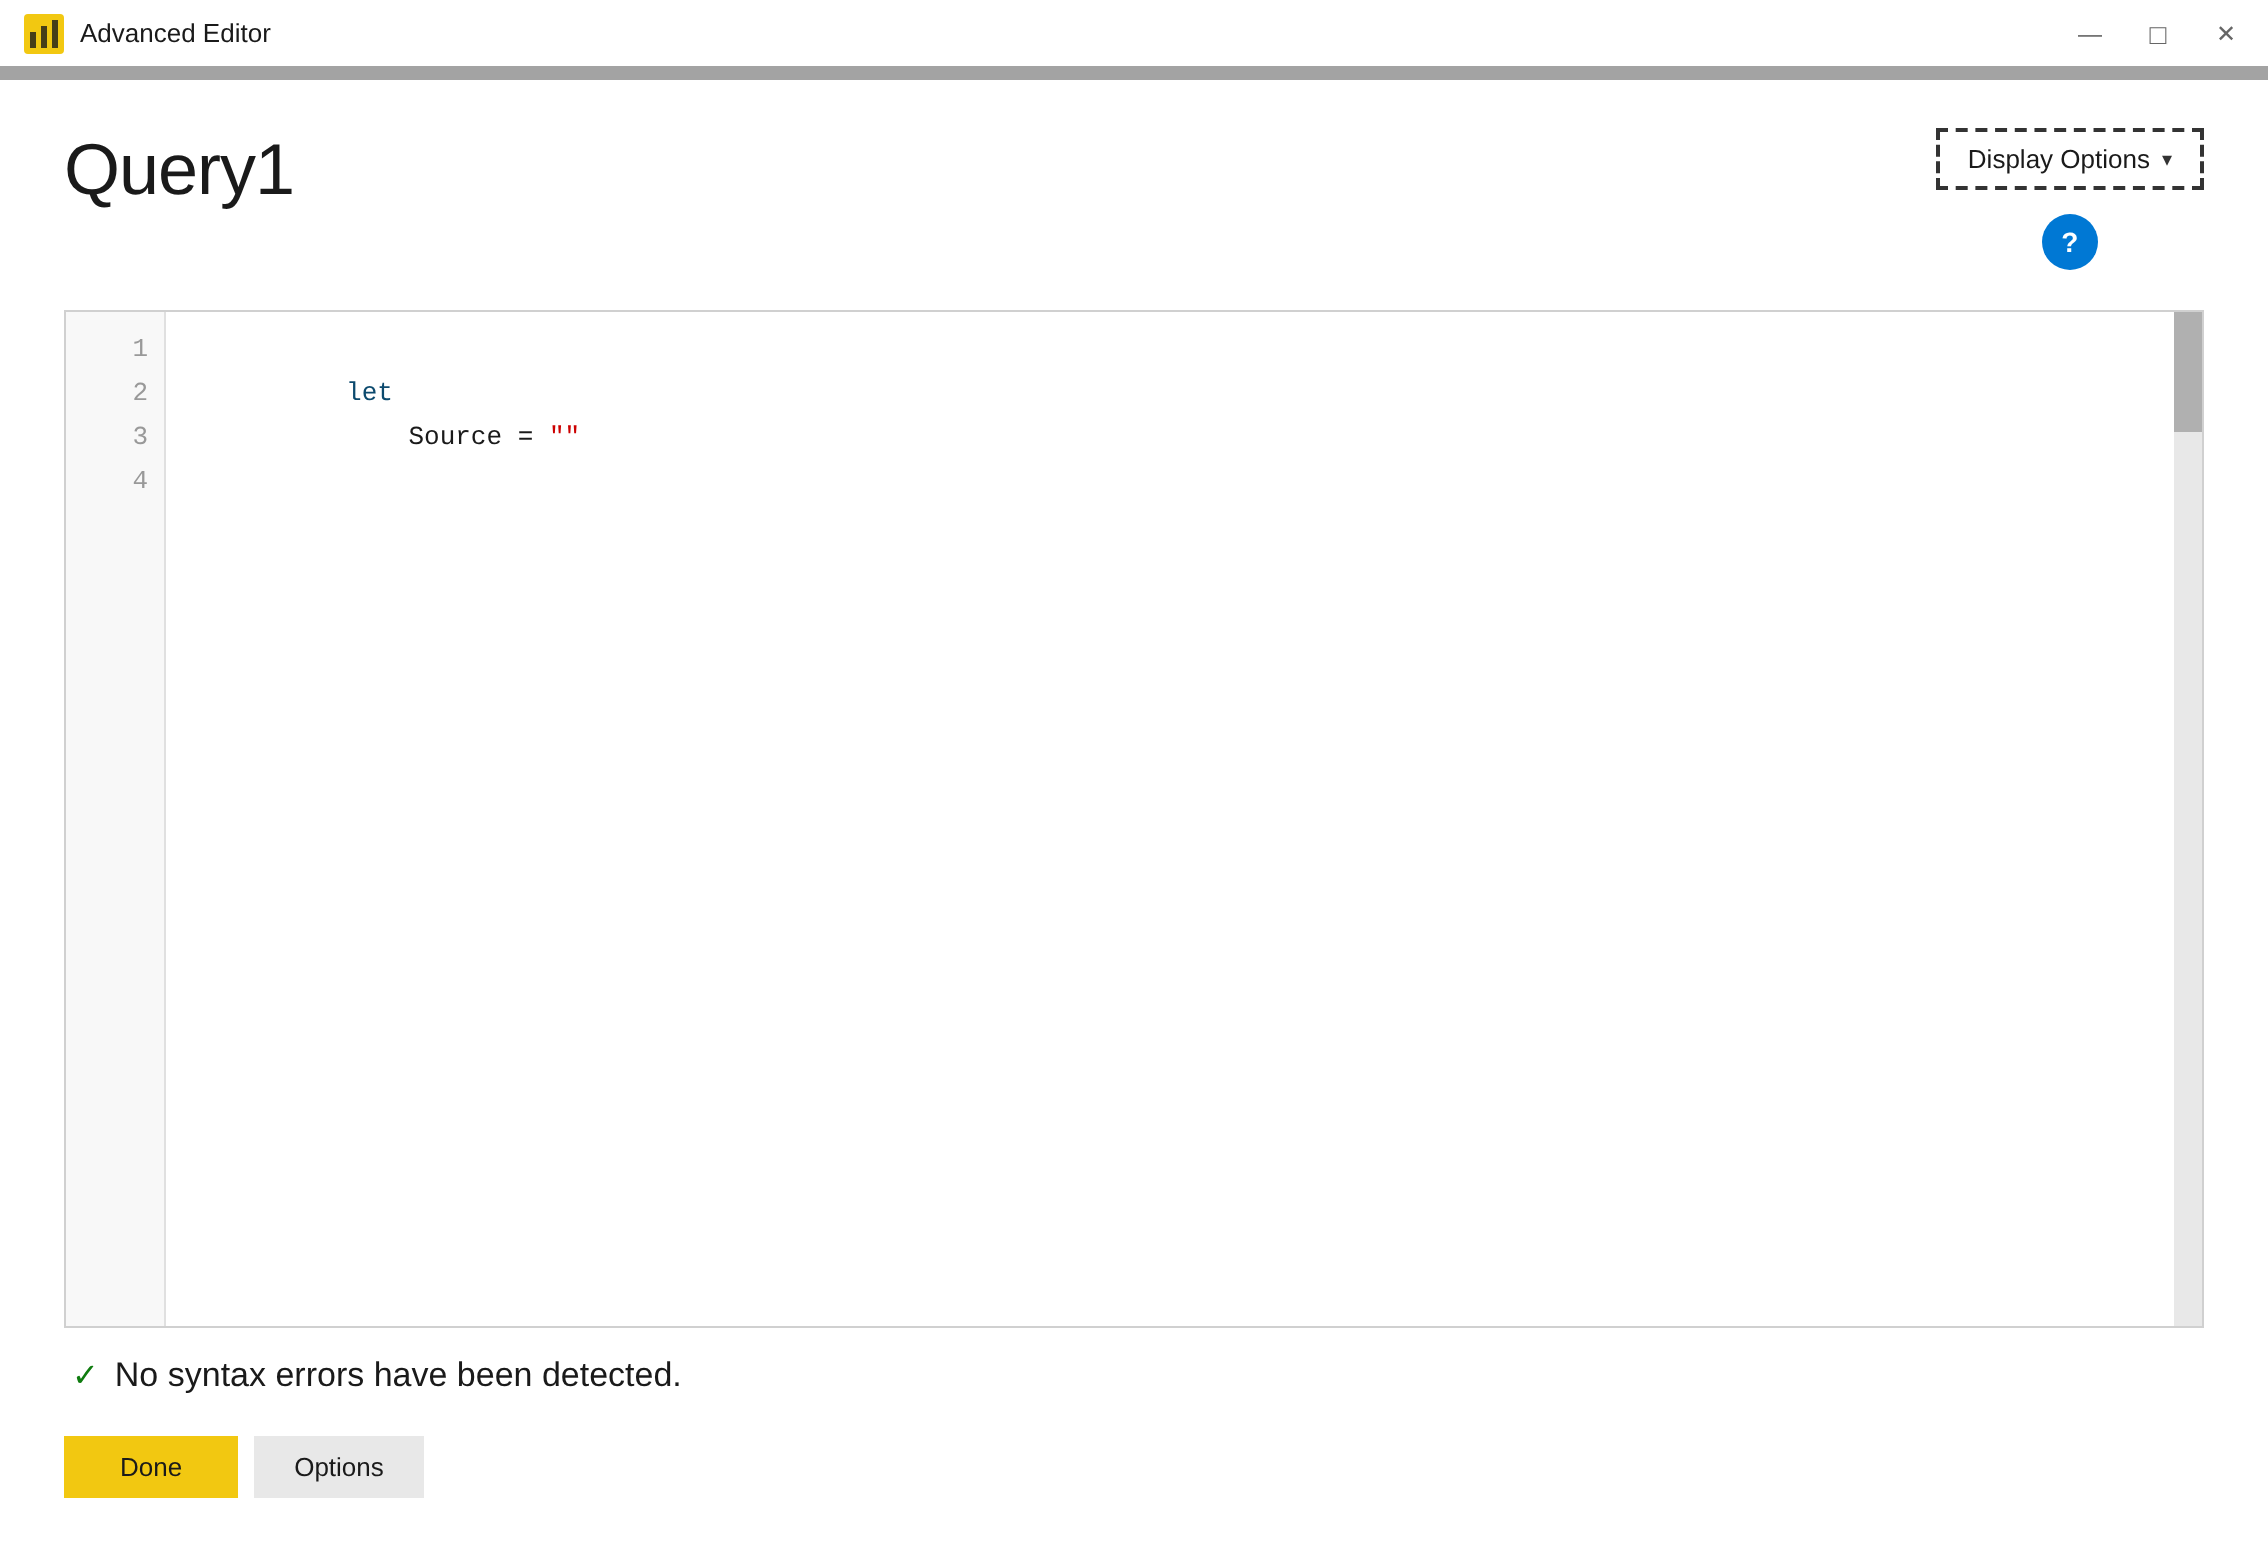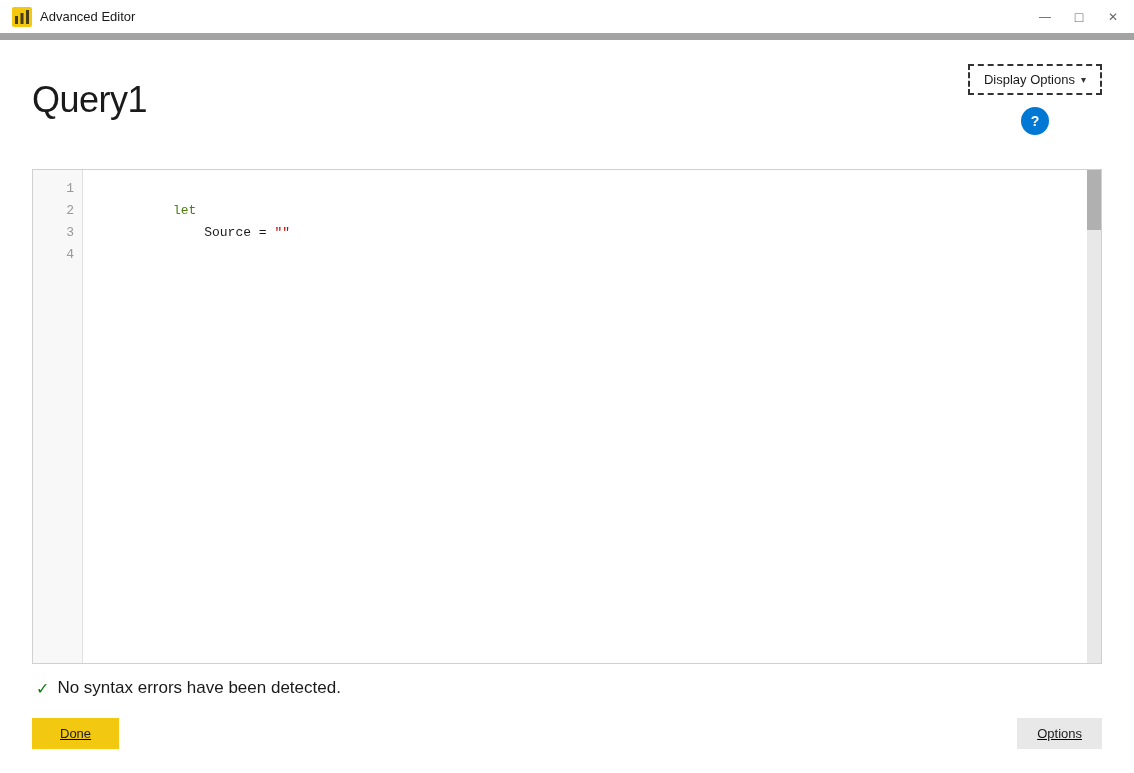--- a/index.html
+++ b/index.html
@@ -83,23 +83,23 @@
     .content-area {
       flex: 1;
       display: flex;
       flex-direction: column;
       padding: 24px 32px 20px 32px;
       background: #ffffff;
     }
 
     .query-header {
       display: flex;
-      align-items: center;
+      align-items: flex-start;
       justify-content: space-between;
-      margin-bottom: 34px;
+      margin-bottom: 20px;
     }
 
     .query-title {
       font-size: 36px;
       font-weight: 300;
       color: #1a1a1a;
       letter-spacing: -0.5px;
     }
 
     .header-right {
@@ -179,21 +179,21 @@
 
     .code-line {
       font-family: 'Consolas', 'Courier New', monospace;
       font-size: 13px;
       line-height: 22px;
       height: 22px;
       white-space: pre;
     }
 
     .kw-blue {
-      color: #4d7c0f;
+      color: #0c4a6e;
     }
 
     .kw-black {
       color: #1a1a1a;
     }
 
     .kw-red {
       color: #cc0000;
     }
 
@@ -232,25 +232,24 @@
       margin-right: 8px;
     }
 
     .status-text {
       font-size: 17px;
       color: #1a1a1a;
     }
 
     .footer {
       display: flex;
-      justify-content: space-between;
+      justify-content: flex-start;
       align-items: center;
       gap: 8px;
       padding: 12px 0 4px 0;
-      text-decoration: underline;
     }
 
     .btn-done {
       background: #f2c811;
       color: #1a1a1a;
       border: none;
       padding: 8px 28px;
       font-size: 13px;
       font-weight: 500;
       cursor: pointer;

